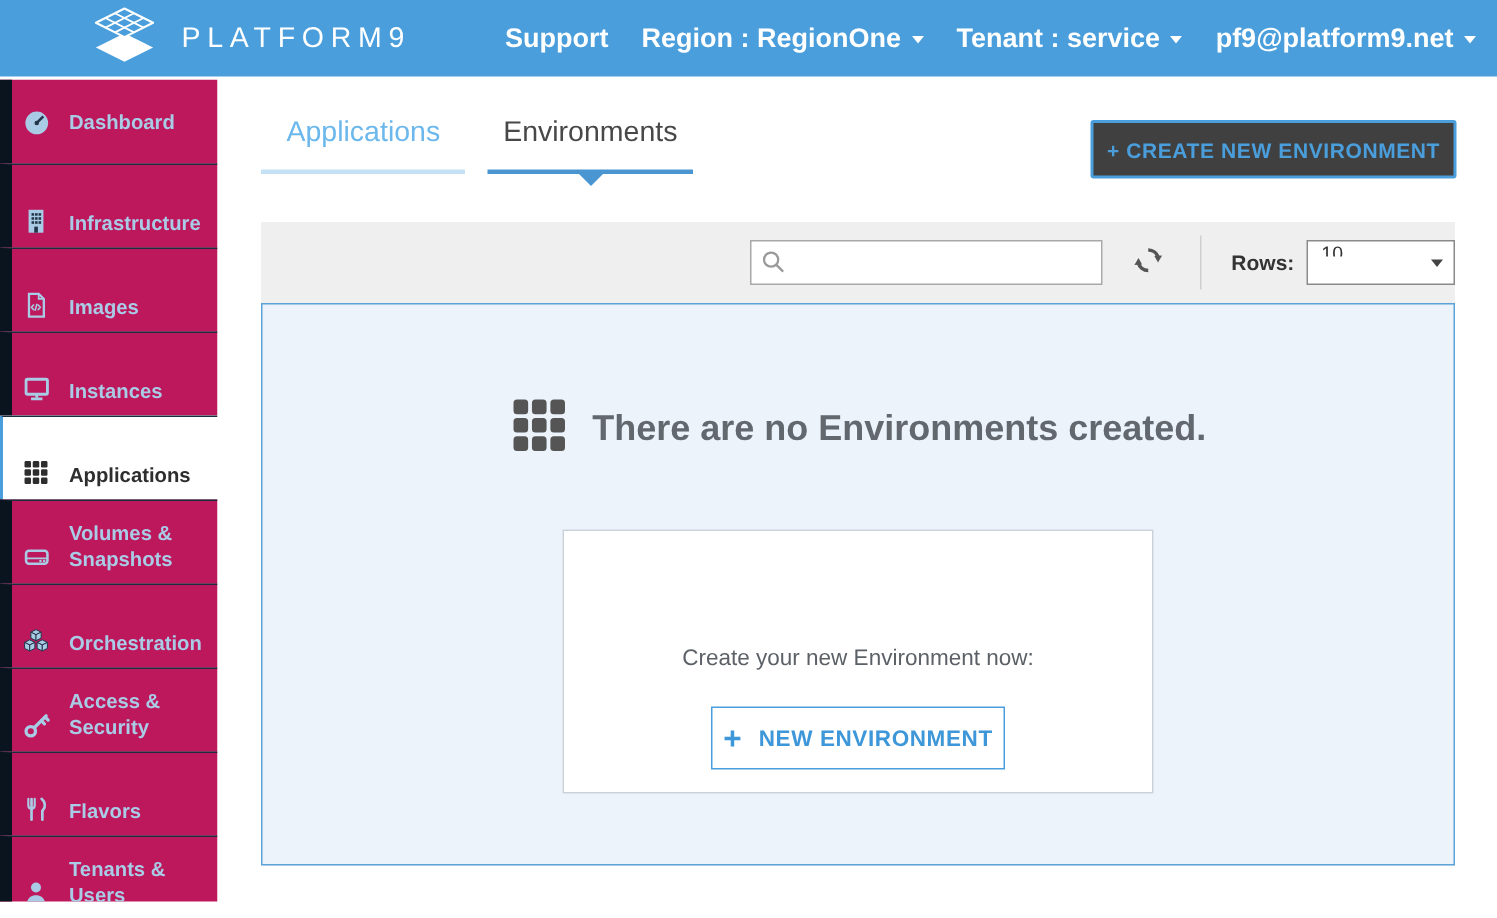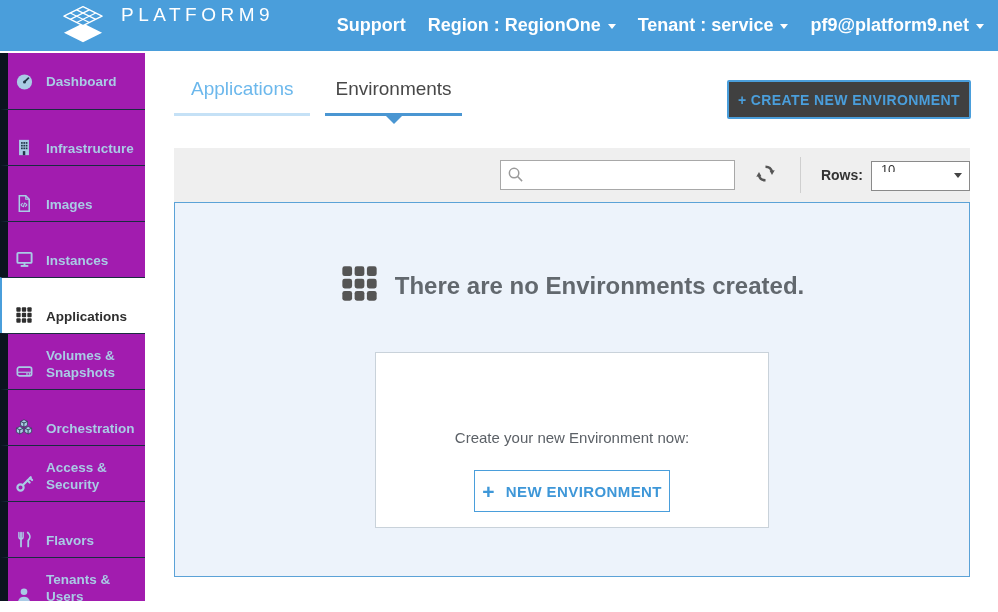--- a/index.html
+++ b/index.html
@@ -2,30 +2,30 @@
 <html><head>
 <meta charset="utf-8">
 <style>
   * { margin:0; padding:0; box-sizing:border-box; }
   html,body { width:998px; height:612px; overflow:hidden; background:#fff;
     font-family:"Liberation Sans","DejaVu Sans",sans-serif; }
 
   
   .topbar { position:absolute; left:0; top:0; width:998px; height:51px;
     background:#4a9edb; display:flex; align-items:center; }
-  .logo { display:flex; align-items:flex-start; margin-left:57px; cursor:pointer; }
+  .logo { display:flex; align-items:center; margin-left:57px; cursor:pointer; }
   .logo-text { color:#fff; font-size:19px; letter-spacing:4.5px; font-weight:500; margin-left:12px; }
   .topbar-right { margin-left:auto; margin-right:14px; display:flex; align-items:center; color:#fff; font-size:18px; font-weight:600; }
   .topbar-right > * { margin-left:22px; cursor:pointer; white-space:nowrap; }
   .caret-down { display:inline-block; width:0; height:0; border-left:4.5px solid transparent;
     border-right:4.5px solid transparent; border-top:5px solid #fff; margin-left:7px; vertical-align:2px; }
 
   
   .sidebar { position:absolute; left:0; top:53px; width:145px; height:548px; overflow:hidden; background:#fff; }
-  .nav-item { display:flex; align-items:center; min-height:56px; background:#a21caf;
+  .nav-item { display:flex; align-items:center; min-height:56px; background:#be185d;
     border-left:8px solid #0a141e; padding:8px 4px 8px 6px; color:#a9cbe5;
     font-size:13.5px; font-weight:600; cursor:pointer; }
   .nav-item + .nav-item { border-top:1px solid #1a2c3f;align-items:flex-end; }
   .nav-item.active { background:#fff; border-left:2px solid #4a9edb; padding-left:12px; color:#2e2e2e; }
   .nav-icon { width:20px; height:20px; flex:0 0 20px; margin-right:12px; display:flex; align-items:center; justify-content:center; }
   .nav-label { width:95px; line-height:17px; }
 
   
   .tabs { position:absolute; left:174px; top:78px; display:flex; }
   .tab { font-size:19px; padding:0 17px 13px 17px; cursor:pointer; }

